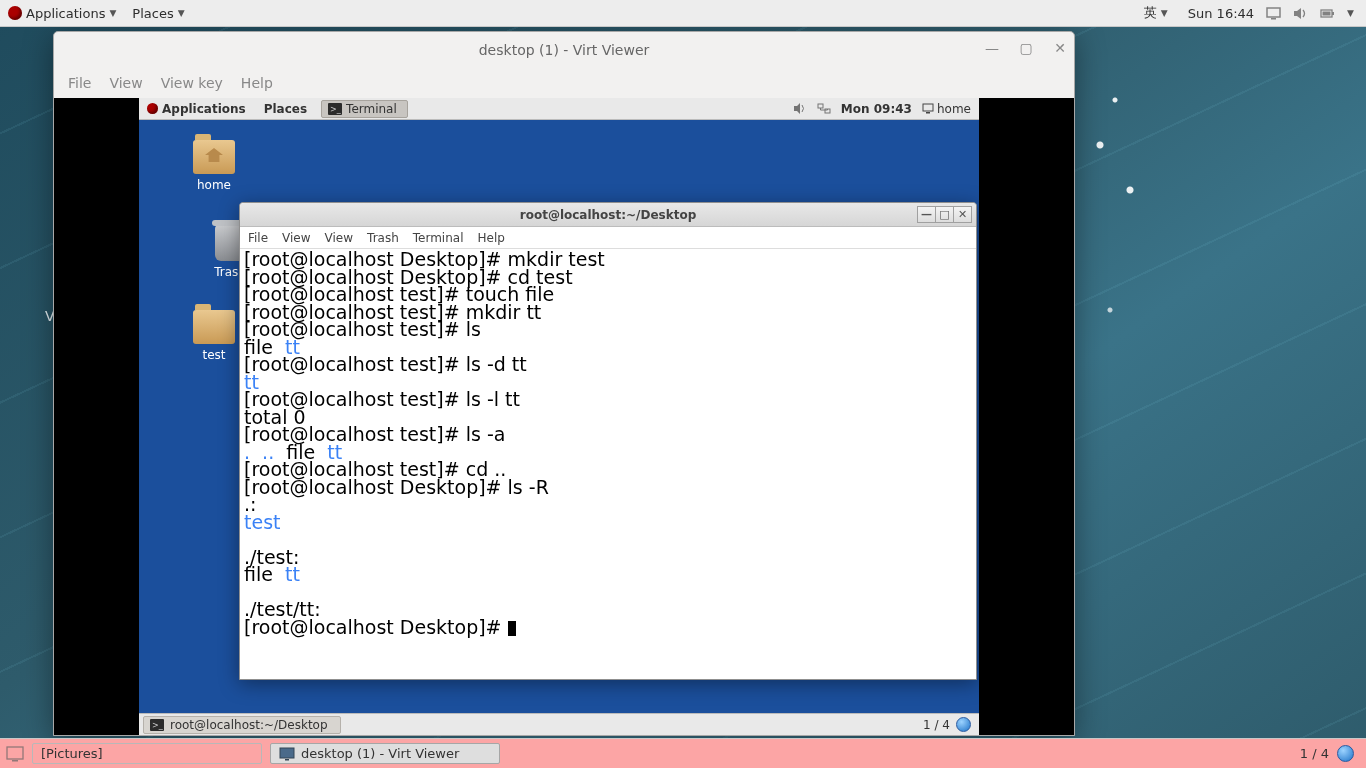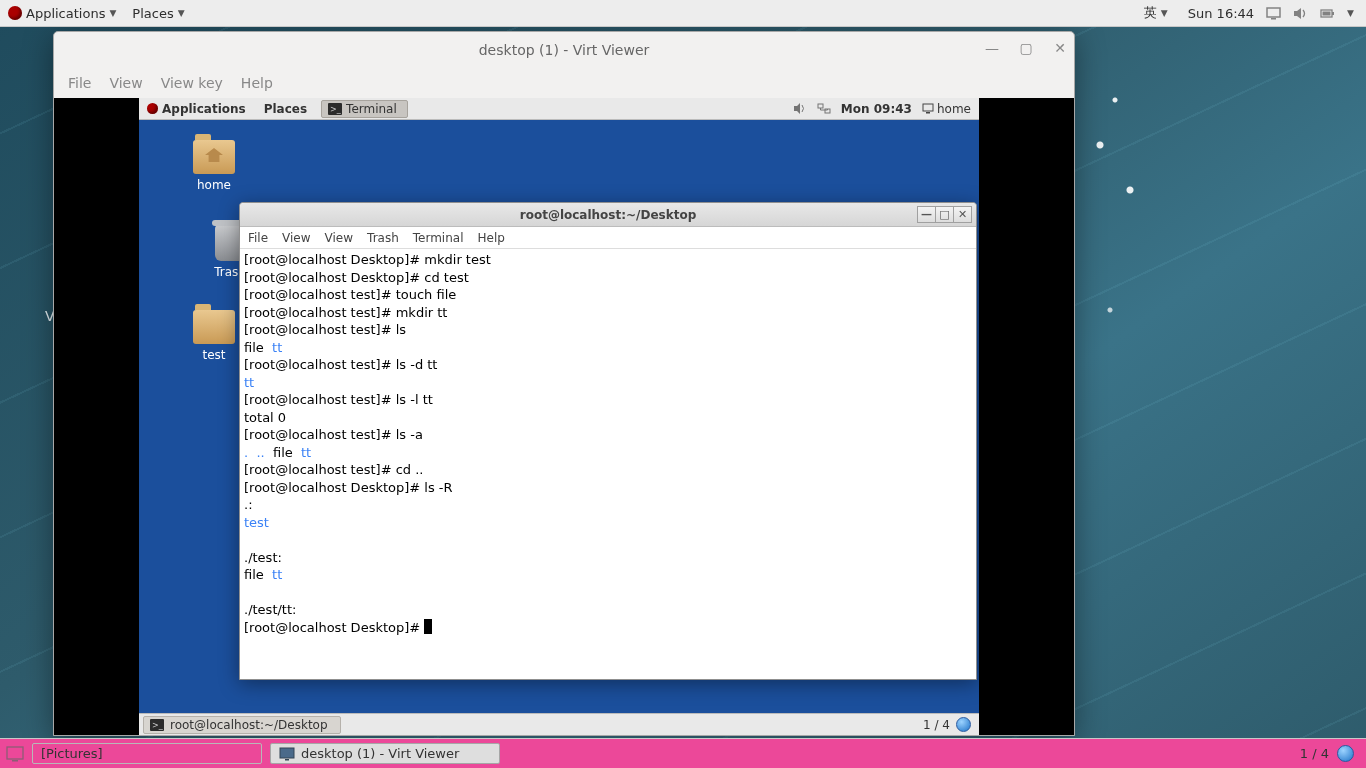--- a/index.html
+++ b/index.html
@@ -49,32 +49,32 @@
 .dicon.trash .can{width:30px;height:36px;margin:0 auto 4px;background:linear-gradient(#c9cbce,#8a8d92);border-radius:4px 4px 6px 6px;position:relative;}
 .dicon.trash .can::before{content:"";position:absolute;top:-5px;left:-3px;right:-3px;height:6px;background:#bfc2c6;border-radius:3px;}
 
 
 .term-win{position:absolute;left:100px;top:82px;width:738px;height:478px;background:#fff;border:1px solid #8f8f8f;border-radius:4px 4px 0 0;box-shadow:0 4px 20px rgba(0,0,0,.4);display:flex;flex-direction:column;}
 .term-title{height:24px;background:linear-gradient(#e8e8e8,#d6d6d6);border-bottom:1px solid #bcbcbc;display:flex;align-items:center;justify-content:center;position:relative;font-size:12px;font-weight:bold;color:#444;border-radius:4px 4px 0 0;}
 .term-title .btns{position:absolute;right:4px;top:3px;display:flex;}
 .term-title .btns span{width:19px;height:17px;border:1px solid #a0a0a0;background:linear-gradient(#f4f4f4,#ddd);margin-left:-1px;font-size:11px;display:flex;align-items:center;justify-content:center;color:#555;cursor:pointer;}
 .term-menu{height:22px;display:flex;align-items:center;gap:14px;padding:0 8px;font-size:12px;color:#444;border-bottom:1px solid #ddd;}
 .term-menu span{cursor:pointer;}
-.term-body{flex:1;padding:2px 4px;font-family:"DejaVu Sans Mono","Liberation Mono",monospace;font-size:13px;line-height:17.5px;color:#000;white-space:pre;overflow:hidden;}
+.term-body{flex:1;padding:2px 4px;font-family:"DejaVu Sans Mono","Liberation Mono",monospace;font-size:19px;line-height:17.5px;color:#000;white-space:pre;overflow:hidden;}
 .blue{color:#3b82f6;}
 .cursor{display:inline-block;width:8px;height:15px;background:#000;vertical-align:-2px;}
 
 
 .guest-bottom{position:absolute;bottom:0;left:0;right:0;height:22px;background:#e9e9e9;border-top:1px solid #bbb;display:flex;align-items:center;font-size:12px;color:#333;padding:0 4px;gap:6px;}
 .guest-bottom .task{background:#d8d5d0;border:1px solid #b5b1ab;border-radius:2px;padding:1px 12px 1px 6px;display:flex;gap:6px;align-items:center;cursor:pointer;}
 .guest-bottom .right{margin-left:auto;display:flex;align-items:center;gap:6px;padding-right:4px;}
 .ws-dot{width:15px;height:15px;border-radius:50%;background:radial-gradient(circle at 35% 30%,#9cd3ff,#1e73c8);border:1px solid #2a5aa0;}
 
 
-.host-bottom{position:absolute;left:0;right:0;bottom:0;height:30px;background:#ec4899;border-top:1px solid #c8c8c8;display:flex;align-items:center;font-size:13px;color:#333;padding:0 6px;gap:8px;z-index:10;}
+.host-bottom{position:absolute;left:0;right:0;bottom:0;height:30px;background:#fca5a5;border-top:1px solid #c8c8c8;display:flex;align-items:center;font-size:13px;color:#333;padding:0 6px;gap:8px;z-index:10;}
 .host-bottom .task{border:1px solid #b8b8b8;border-radius:2px;padding:2px 14px 2px 8px;display:flex;gap:6px;align-items:center;cursor:pointer;min-width:230px;}
 .host-bottom .task.active{background:#dedede;border-color:#a6a6a6;}
 .host-bottom .right{margin-left:auto;display:flex;align-items:center;gap:8px;padding-right:6px;}
 
 
 .vletter{position:absolute;left:45px;top:308px;color:#e5eef2;font-size:14px;z-index:2;}
 
 svg{display:block;}
 </style>
 </head>

